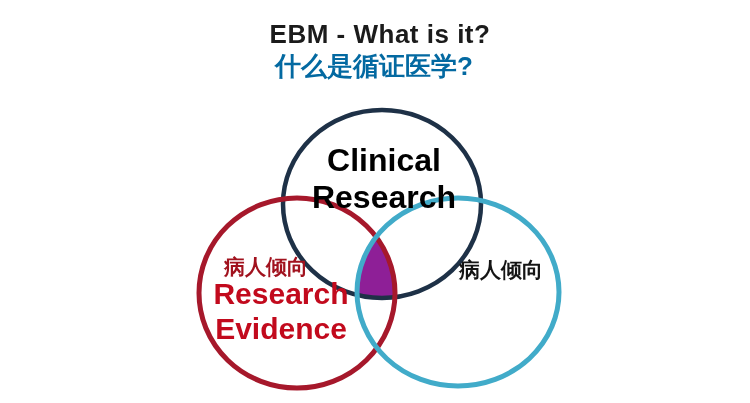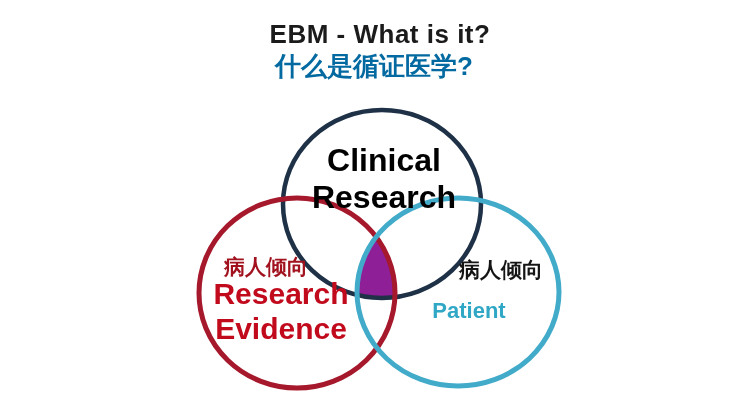--- a/index.html
+++ b/index.html
@@ -62,16 +62,15 @@
   </div>
 
   <div class="label res-zh">病人倾向</div>
   <div class="label res-en">
     <div>Research</div>
     <div>Evidence</div>
   </div>
 
   <div class="label pat-zh">病人倾向</div>
   <div class="label pat-en">
-    <div>Patient</div>
   </div>
 
 </div>
 
 </body></html>

